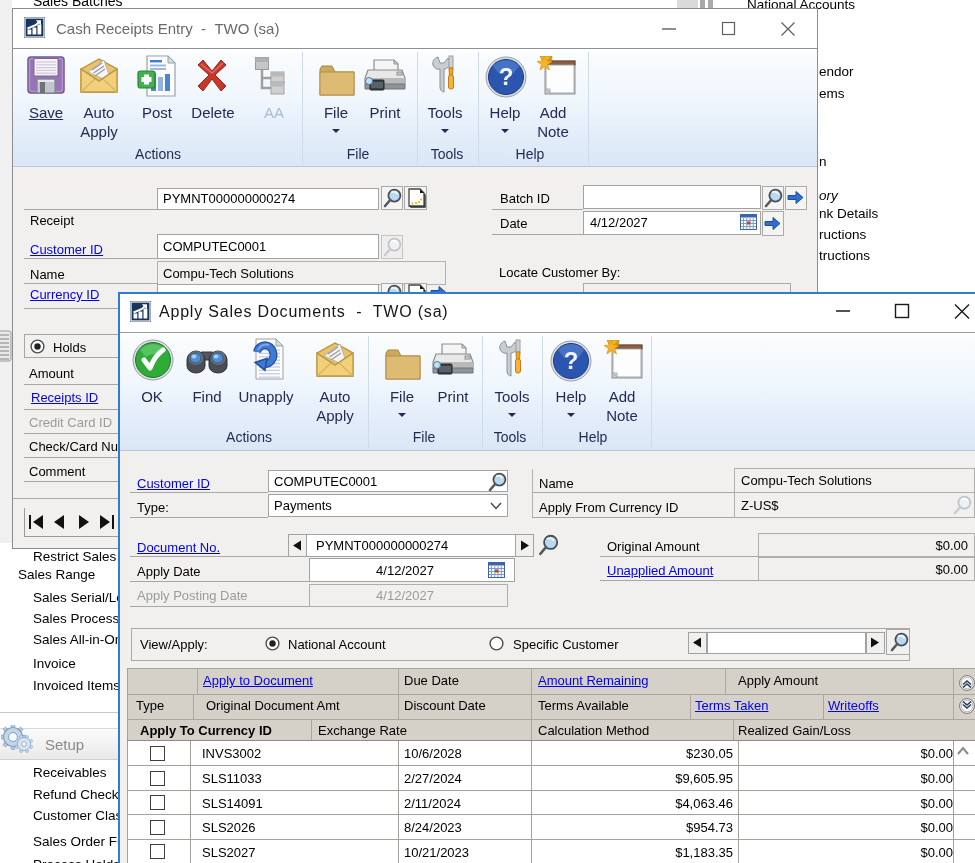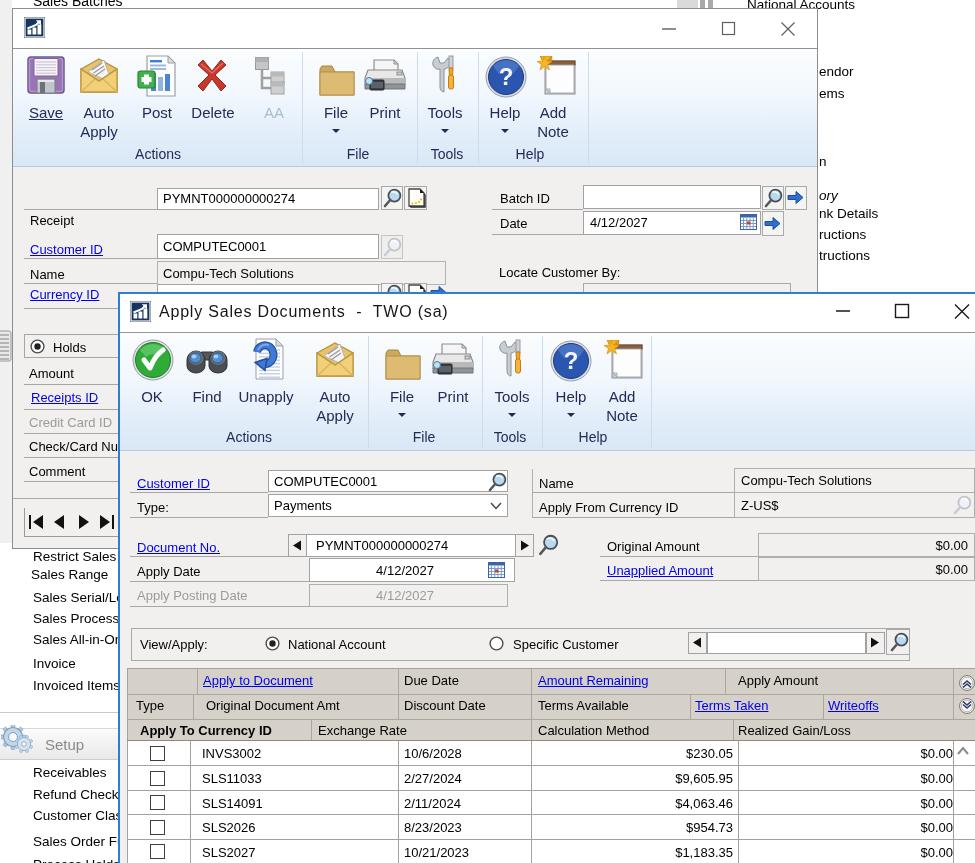--- a/index.html
+++ b/index.html
@@ -41,21 +41,21 @@
 <div class="a" style="left:708px;top:0;width:5px;height:16px;background:#a9a9a9;"></div>
 <div class="bgt" style="left:747px;top:-3px;">National Accounts</div>
 <div class="bgt" style="left:819px;top:64px;">endor</div>
 <div class="bgt" style="left:819px;top:86px;">ems</div>
 <div class="bgt" style="left:819px;top:154px;">n</div>
 <div class="bgt" style="left:819px;top:188px;font-style:italic;">ory</div>
 <div class="bgt" style="left:819px;top:206px;">nk Details</div>
 <div class="bgt" style="left:819px;top:227px;">ructions</div>
 <div class="bgt" style="left:819px;top:248px;">tructions</div>
 <div class="bgt" style="left:33px;top:549px;">Restrict Sales Do</div>
-<div class="bgt" style="left:31px;top:567px;text-align:right;">Sales Range</div>
+<div class="bgt" style="left:18px;top:567px;text-align:right;">Sales Range</div>
 <div class="bgt" style="left:33px;top:590px;">Sales Serial/Lot</div>
 <div class="bgt" style="left:33px;top:611px;">Sales Process Ho</div>
 <div class="bgt" style="left:33px;top:632px;">Sales All-in-One</div>
 <div class="bgt" style="left:33px;top:656px;">Invoice</div>
 <div class="bgt" style="left:33px;top:678px;">Invoiced Items</div>
 <div class="a" style="left:0;top:712px;width:119px;height:1px;background:#c9c9c9;"></div>
 <div class="a" style="left:0;top:728px;width:119px;height:32px;background:linear-gradient(180deg,#fbfbfb,#e9e9e9);border-top:1px solid #d8d8d8;border-bottom:1px solid #cfcfcf;box-sizing:border-box;"></div>
 <svg class="a" style="left:1px;top:725px;" width="36" height="32" viewBox="0 0 36 32">
       <rect x="-1.8" y="-12.5" width="3.6" height="5" rx="1" fill="#b4cbe2" stroke="#7fa0bd" stroke-width="0.8" transform="rotate(0 12 12) translate(12 12)"></rect>
       <rect x="-1.8" y="-12.5" width="3.6" height="5" rx="1" fill="#b4cbe2" stroke="#7fa0bd" stroke-width="0.8" transform="rotate(45 12 12) translate(12 12)"></rect>
@@ -88,20 +88,21 @@
 <div class="a" style="left:13px;top:9px;width:804px;height:40px;background:#ffffff;border-bottom:1px solid #919191;box-sizing:border-box;"></div>
 <svg class="a" style="left:24px;top:17px;" width="21" height="21" viewBox="0 0 21 21">
       <rect x="0" y="0" width="21" height="21" fill="#17355e"></rect>
       <rect x="1" y="1" width="19" height="19" fill="none" stroke="#ffffff" stroke-width="1.2"></rect>
       <rect x="3.5" y="12.5" width="3.8" height="5" fill="#fff"></rect>
       <rect x="8.5" y="10.5" width="3.8" height="7" fill="#fff"></rect>
       <rect x="13.5" y="7.5" width="3.8" height="10" fill="#fff"></rect>
       <path d="M3.5 11.5 L12 8 L15.5 4.5" stroke="#fff" stroke-width="2" fill="none"></path>
       <path d="M11.8 3.2 L17 3.2 L17 8.4 Z" fill="#fff"></path>
     </svg>
+<div class="ttl" style="left:56px;top:20px;">Cash Receipts Entry&nbsp;&nbsp;-&nbsp;&nbsp;TWO (sa)</div>
 <svg class="a" style="left:655px;top:18px;" width="150" height="22" viewBox="0 0 150 22">
       <line x1="7" y1="11" x2="21" y2="11" stroke="#5f5f5f" stroke-width="1.4"></line>
       <rect x="67.5" y="4.5" width="12" height="12" fill="none" stroke="#5f5f5f" stroke-width="1.2"></rect>
       <path d="M126.5 4.5 L139.5 17.5 M139.5 4.5 L126.5 17.5" stroke="#5f5f5f" stroke-width="1.2"></path>
     </svg>
 <div class="rib" style="left:13px;top:49px;width:804px;height:118px;"></div>
 <div class="rsep" style="left:302px;top:52px;height:112px;"></div>
 <div class="rsep" style="left:417px;top:52px;height:112px;"></div>
 <div class="rsep" style="left:478px;top:52px;height:112px;"></div>
 <div class="rsep" style="left:588px;top:52px;height:112px;"></div>
@@ -607,21 +608,21 @@
 <div class="t" style="left:853px;top:772px;width:100px;text-align:right;">$0.00</div>
 <div class="a" style="left:127px;top:814px;width:848px;height:1px;background:#a5a19b;"></div>
 <div class="cb" style="left:150px;top:795.0px;"></div>
 <div class="t" style="left:202px;top:796.5px;">SLS14091</div>
 <div class="t" style="left:404px;top:796.5px;">2/11/2024</div>
 <div class="t" style="left:633px;top:796.5px;width:100px;text-align:right;">$4,063.46</div>
 <div class="t" style="left:853px;top:796.5px;width:100px;text-align:right;">$0.00</div>
 <div class="a" style="left:127px;top:838.5px;width:848px;height:1px;background:#a5a19b;"></div>
 <div class="cb" style="left:150px;top:819.5px;"></div>
 <div class="t" style="left:202px;top:821px;">SLS2026</div>
-<div class="t" style="left:404px;top:821px;">8/23/2023</div>
+<div class="t" style="left:404px;top:821px;">8/24/2023</div>
 <div class="t" style="left:633px;top:821px;width:100px;text-align:right;">$954.73</div>
 <div class="t" style="left:853px;top:821px;width:100px;text-align:right;">$0.00</div>
 
 <div class="cb" style="left:150px;top:844.0px;"></div>
 <div class="t" style="left:202px;top:845.5px;">SLS2027</div>
 <div class="t" style="left:404px;top:845.5px;">10/21/2023</div>
 <div class="t" style="left:633px;top:845.5px;width:100px;text-align:right;">$1,183.35</div>
 <div class="t" style="left:853px;top:845.5px;width:100px;text-align:right;">$0.00</div>
 <svg class="a" style="left:956px;top:745px;" width="14" height="14" viewBox="0 0 14 14">
       <path d="M2 9 L7 3 L12 9" fill="none" stroke="#8a8a8a" stroke-width="2"></path>

